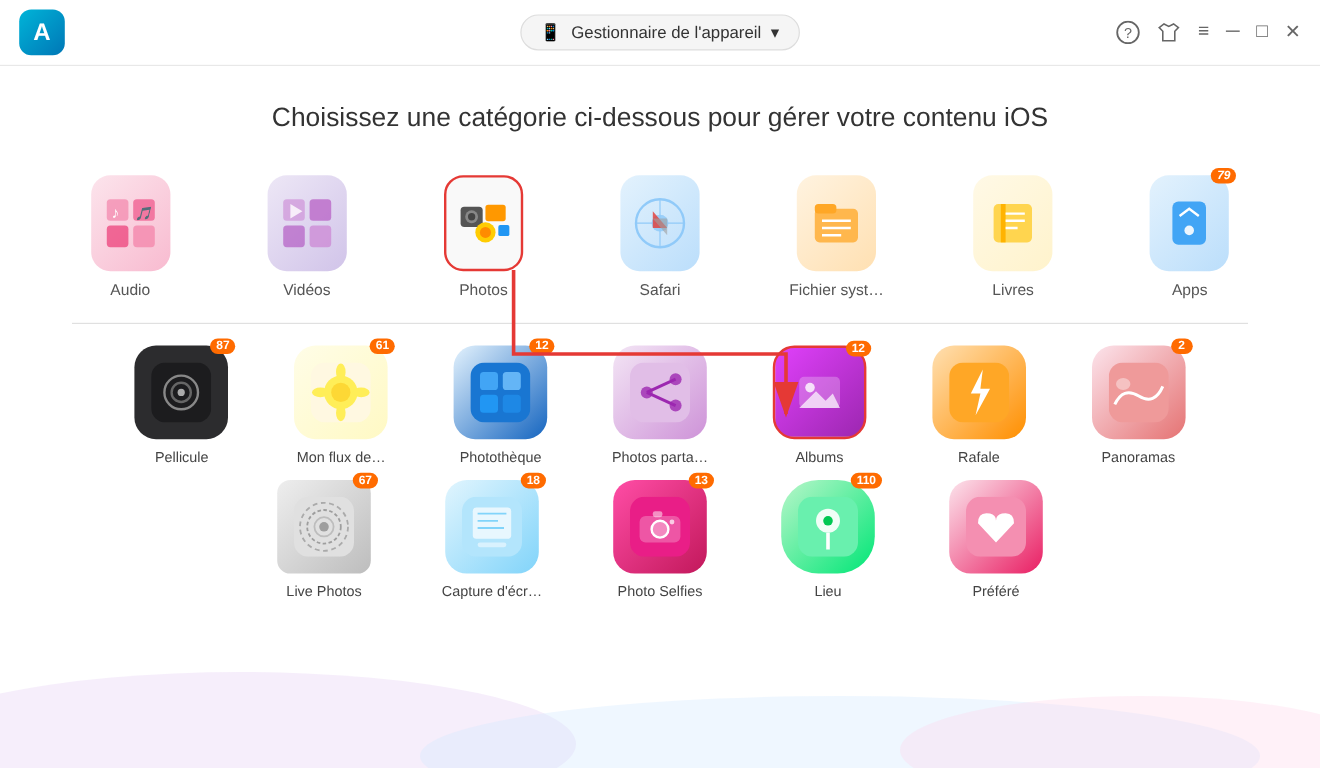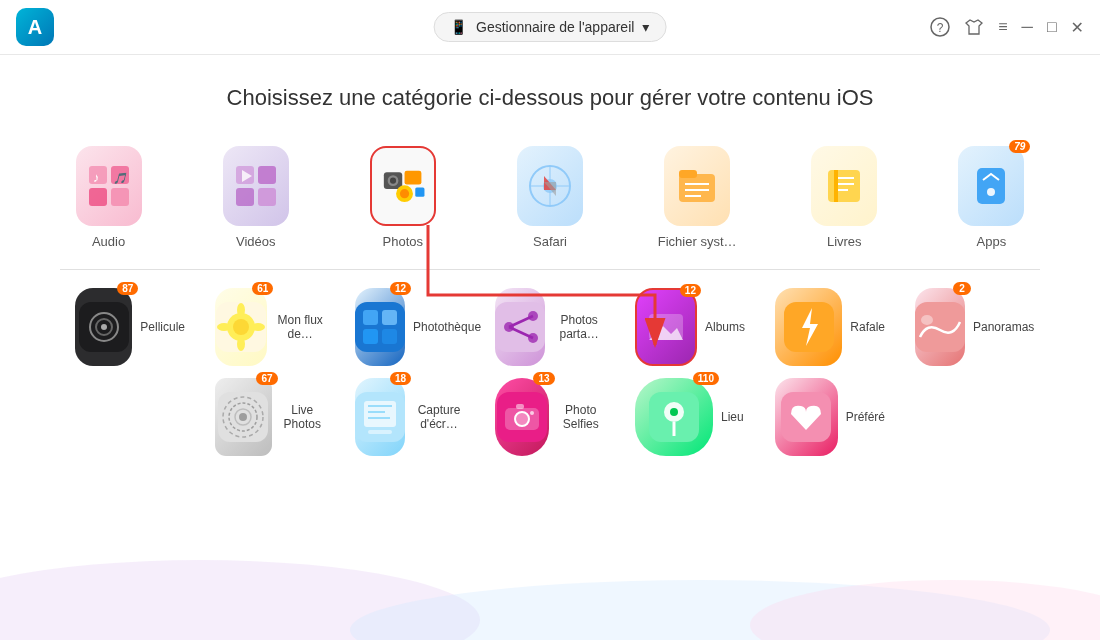--- a/index.html
+++ b/index.html
@@ -133,21 +133,21 @@
       gap: 12px;
       padding: 0 40px;
     }
     .subcategories-row {
       display: flex;
       justify-content: center;
       gap: 30px;
     }
     .subcat-item {
       display: flex;
-      flex-direction: row;
+      flex-direction: column;
       align-items: center;
       gap: 8px;
       cursor: pointer;
       width: 110px;
     }
     .subcat-icon-wrap {
       width: 78px;
       height: 78px;
       border-radius: 18px;
       display: flex;
@@ -462,21 +462,21 @@
 
             <line x1="13" y1="14" x2="37" y2="14" stroke="#81d4fa" stroke-width="1.5"></line>
             <line x1="13" y1="20" x2="30" y2="20" stroke="#81d4fa" stroke-width="1.5"></line>
             <line x1="13" y1="26" x2="35" y2="26" stroke="#81d4fa" stroke-width="1.5"></line>
           </svg>
         </div>
         <span class="subcat-label">Capture d'écr…</span>
       </div>
 
       <div class="subcat-item">
-        <div class="subcat-icon-wrap" style="background: linear-gradient(135deg, #ff4da6, #c2185b); border-radius:30px;">
+        <div class="subcat-icon-wrap" style="background: linear-gradient(135deg, #ff4da6, #c2185b); border-radius:18px;">
           <span class="badge">13</span>
           <svg width="50" height="50" viewBox="0 0 50 50">
             <rect width="50" height="50" rx="12" fill="#e91e87"></rect>
 
             <rect x="8" y="16" width="34" height="22" rx="5" fill="rgba(255,255,255,0.25)"></rect>
             <circle cx="25" cy="27" r="7" fill="rgba(255,255,255,0.3)" stroke="white" stroke-width="2"></circle>
             <rect x="19" y="12" width="8" height="5" rx="2" fill="rgba(255,255,255,0.5)"></rect>
             <circle cx="35" cy="21" r="2" fill="rgba(255,255,255,0.7)"></circle>
           </svg>
         </div>

